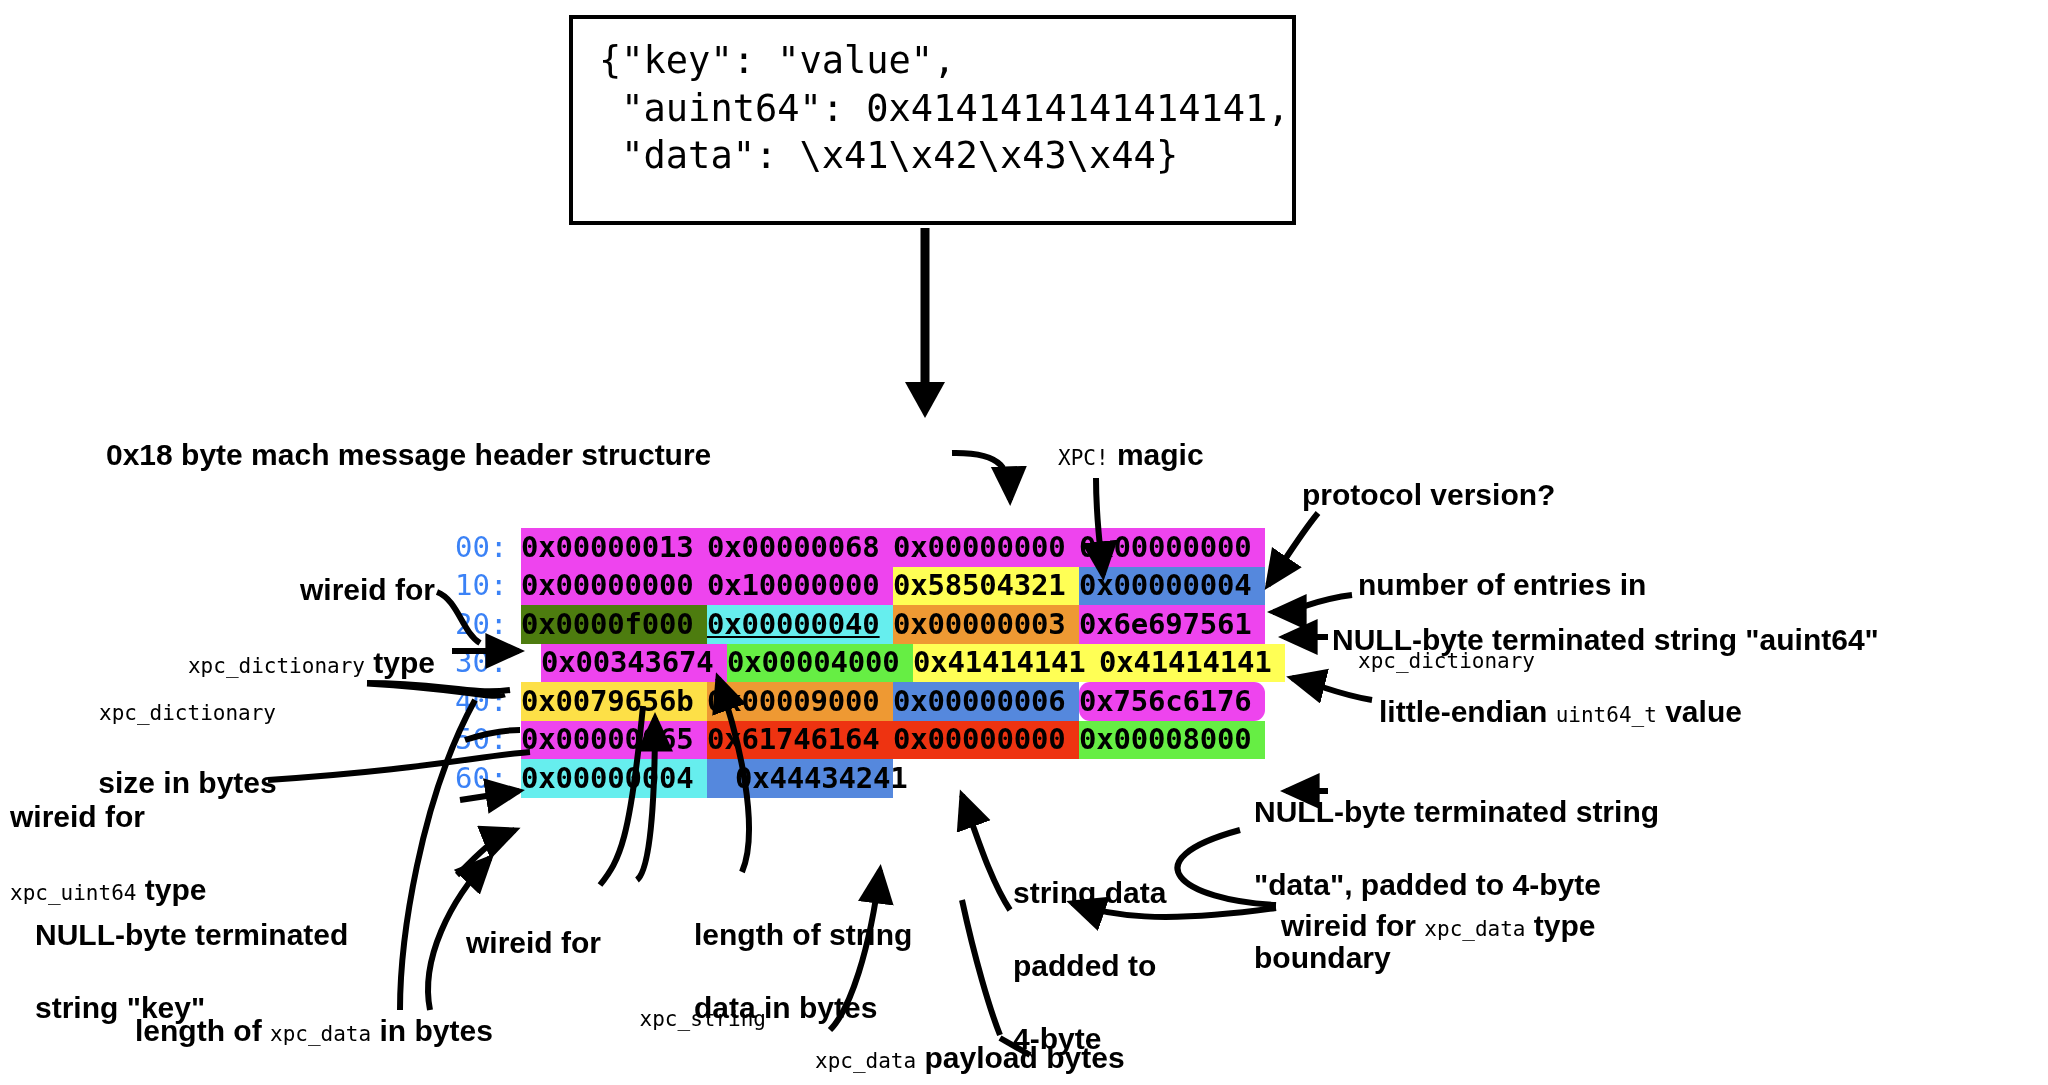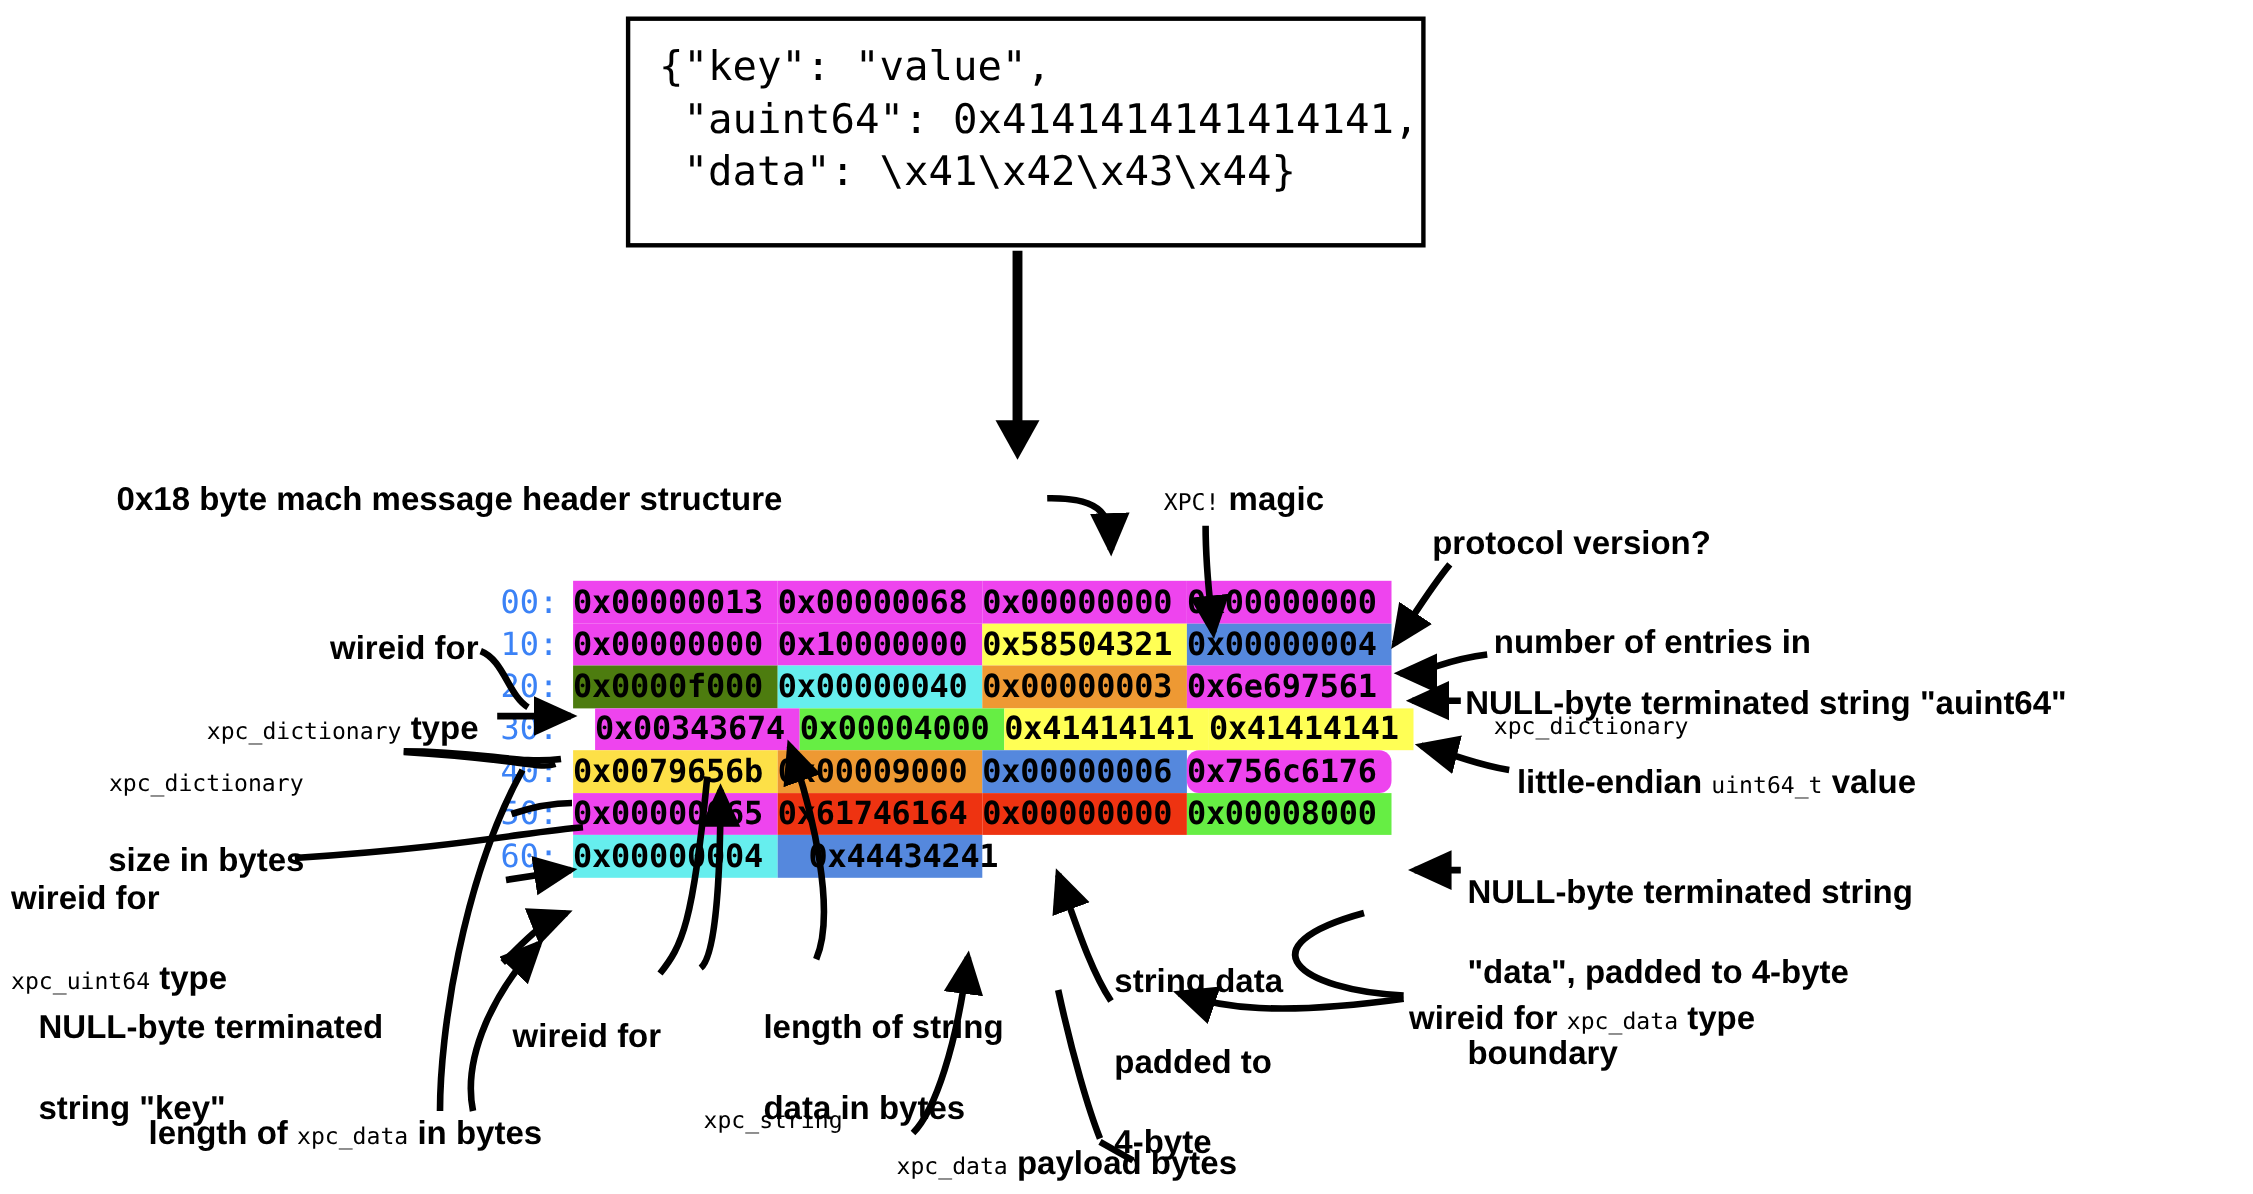--- a/index.html
+++ b/index.html
@@ -94,21 +94,21 @@
           <div class="cell" style="background: rgb(238, 68, 238);">0x00000000</div>
           <div class="cell" style="background: rgb(238, 68, 238);">0x10000000</div>
           <div class="cell" style="background: rgb(255, 255, 85);">0x58504321</div>
           <div class="cell" style="background: rgb(85, 136, 221);">0x00000004</div>
         </div>
       </div>
       <div class="hexrow">
         <div class="offset">20:</div>
         <div class="cells">
           <div class="cell" style="background: #4d7c0f;">0x0000f000</div>
-          <div class="cell" style="background: rgb(102, 238, 238);">0x00000040</div>
+          <div class="cell" style="background: rgb(102, 238, 238); text-decoration: underline;">0x00000040</div>
           <div class="cell" style="background: rgb(238, 153, 51);">0x00000003</div>
           <div class="cell" style="background: rgb(238, 68, 238);">0x6e697561</div>
         </div>
       </div>
       <div class="hexrow">
         <div class="offset">30:</div>
         <div class="cells">
           <div class="cell" style="background: rgb(238, 68, 238); margin-left: 20px;">0x00343674</div>
           <div class="cell" style="background: rgb(102, 238, 68);">0x00004000</div>
           <div class="cell" style="background: rgb(255, 255, 85);">0x41414141</div>
@@ -152,21 +152,21 @@
 
   <div class="ann ta-left" style="left:1358px; top:530px; width:420px;">
     <div>number of entries in</div>
     <div><span class="mono">xpc_dictionary</span></div>
   </div>
 
   <div class="ann ta-left" style="left:1332px; top:622px; width:720px;">NULL-byte terminated string "auint64"</div>
 
   <div class="ann ta-left" style="left:1379px; top:694px; width:600px;"><span>little-endian </span><span class="mono">uint64_t</span><span> value</span></div>
 
-  <div class="ann ta-left" style="left:1334px; top:757px; width:620px;">
+  <div class="ann ta-left" style="left:1254px; top:757px; width:620px;">
     <div>NULL-byte terminated string</div>
     <div>"data", padded to 4-byte</div>
     <div>boundary</div>
   </div>
 
   <div class="ann ta-left" style="left:1281px; top:908px; width:520px;"><span>wireid for </span><span class="mono">xpc_data</span><span> type</span></div>
 
   <div class="ann ta-right" style="left:10px; top:535px; width:425px;">
     <div>wireid for</div>
     <div><span class="mono">xpc_dictionary</span><span> type</span></div>

